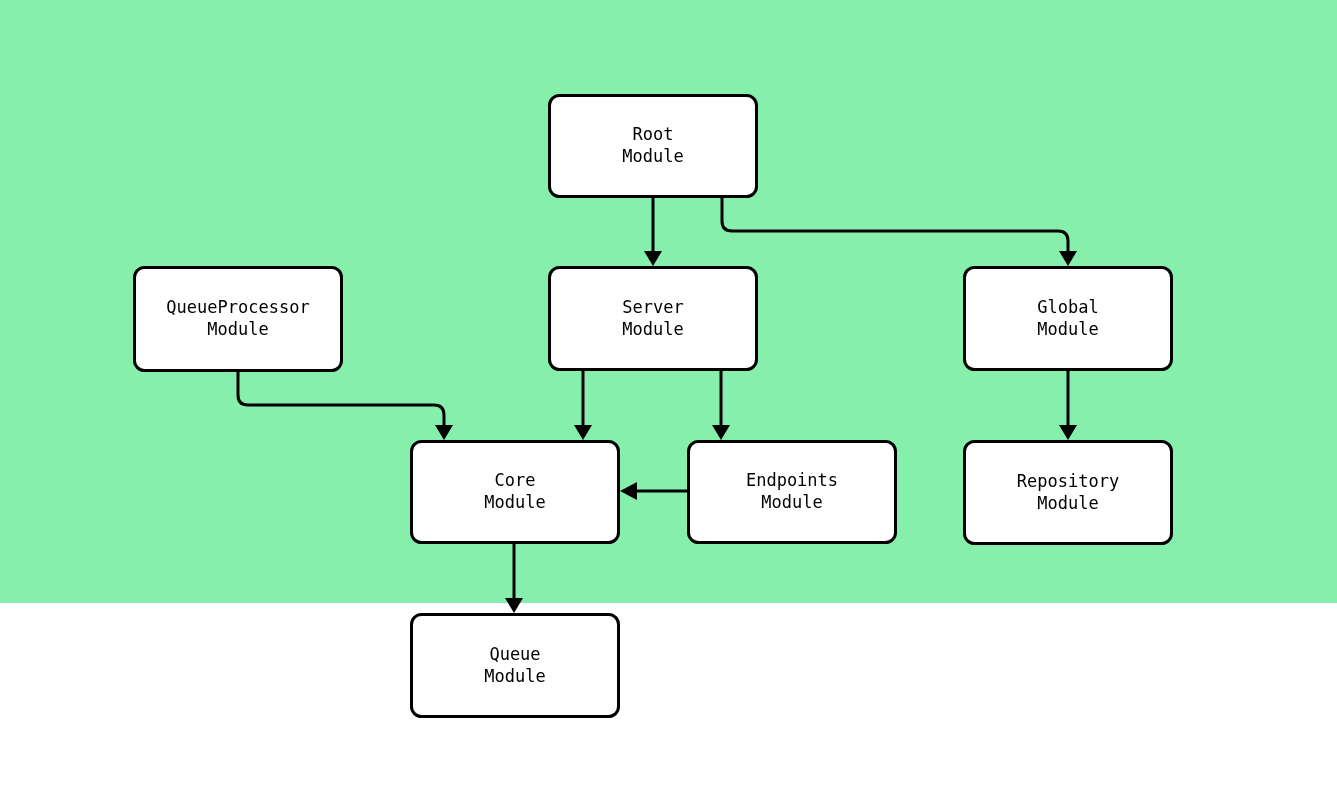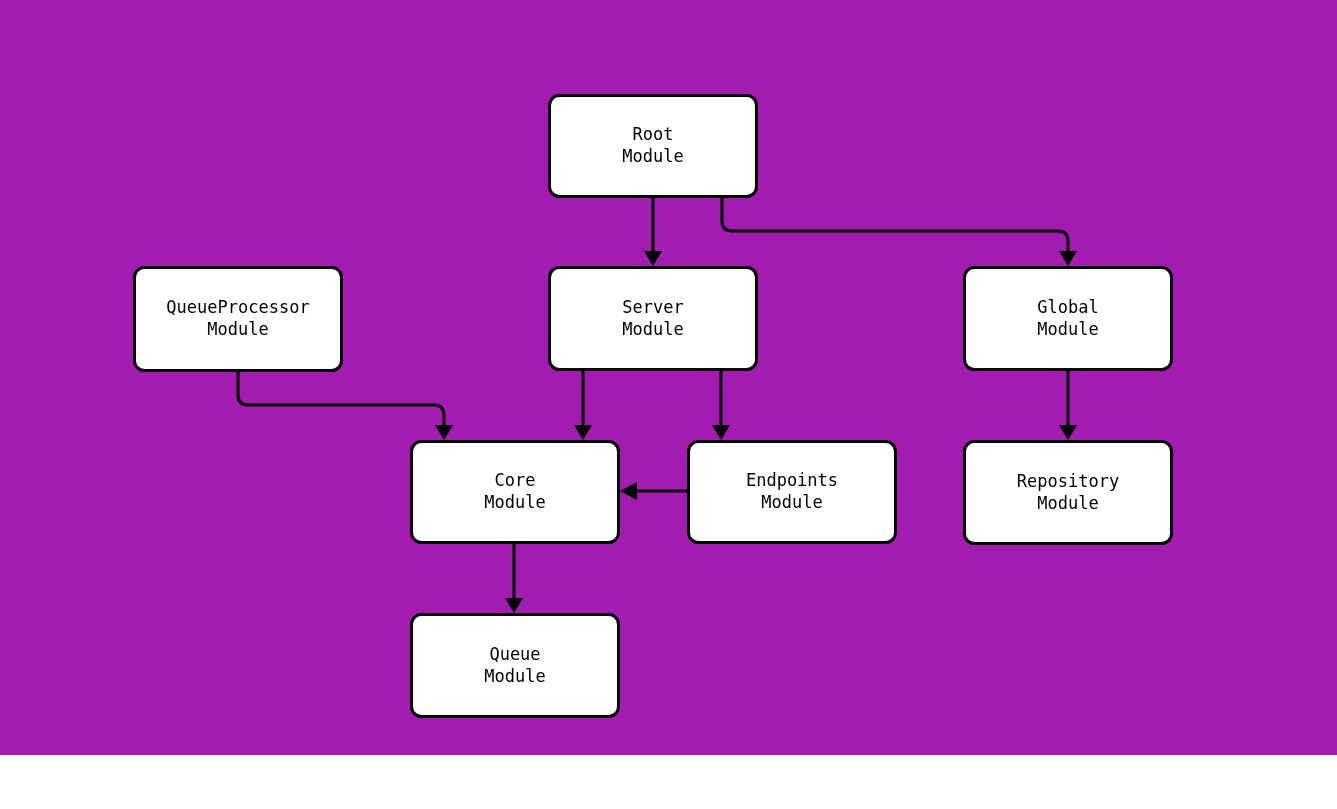--- a/index.html
+++ b/index.html
@@ -9,22 +9,22 @@
   }
   body {
     width: 1337px;
     height: 809px;
     overflow: hidden;
     font-family: "DejaVu Sans Mono", "Liberation Mono", monospace;
   }
   #diagram-root {
     position: relative;
     width: 1337px;
-    height: 755px;
-    background: #a21caf;
+    height: 603px;
+    background: #86efac;
   }
   svg#graph {
     position: absolute;
     top: 0;
     left: 0;
     width: 1337px;
     height: 809px;
     display: block;
   }
   .node-box {

